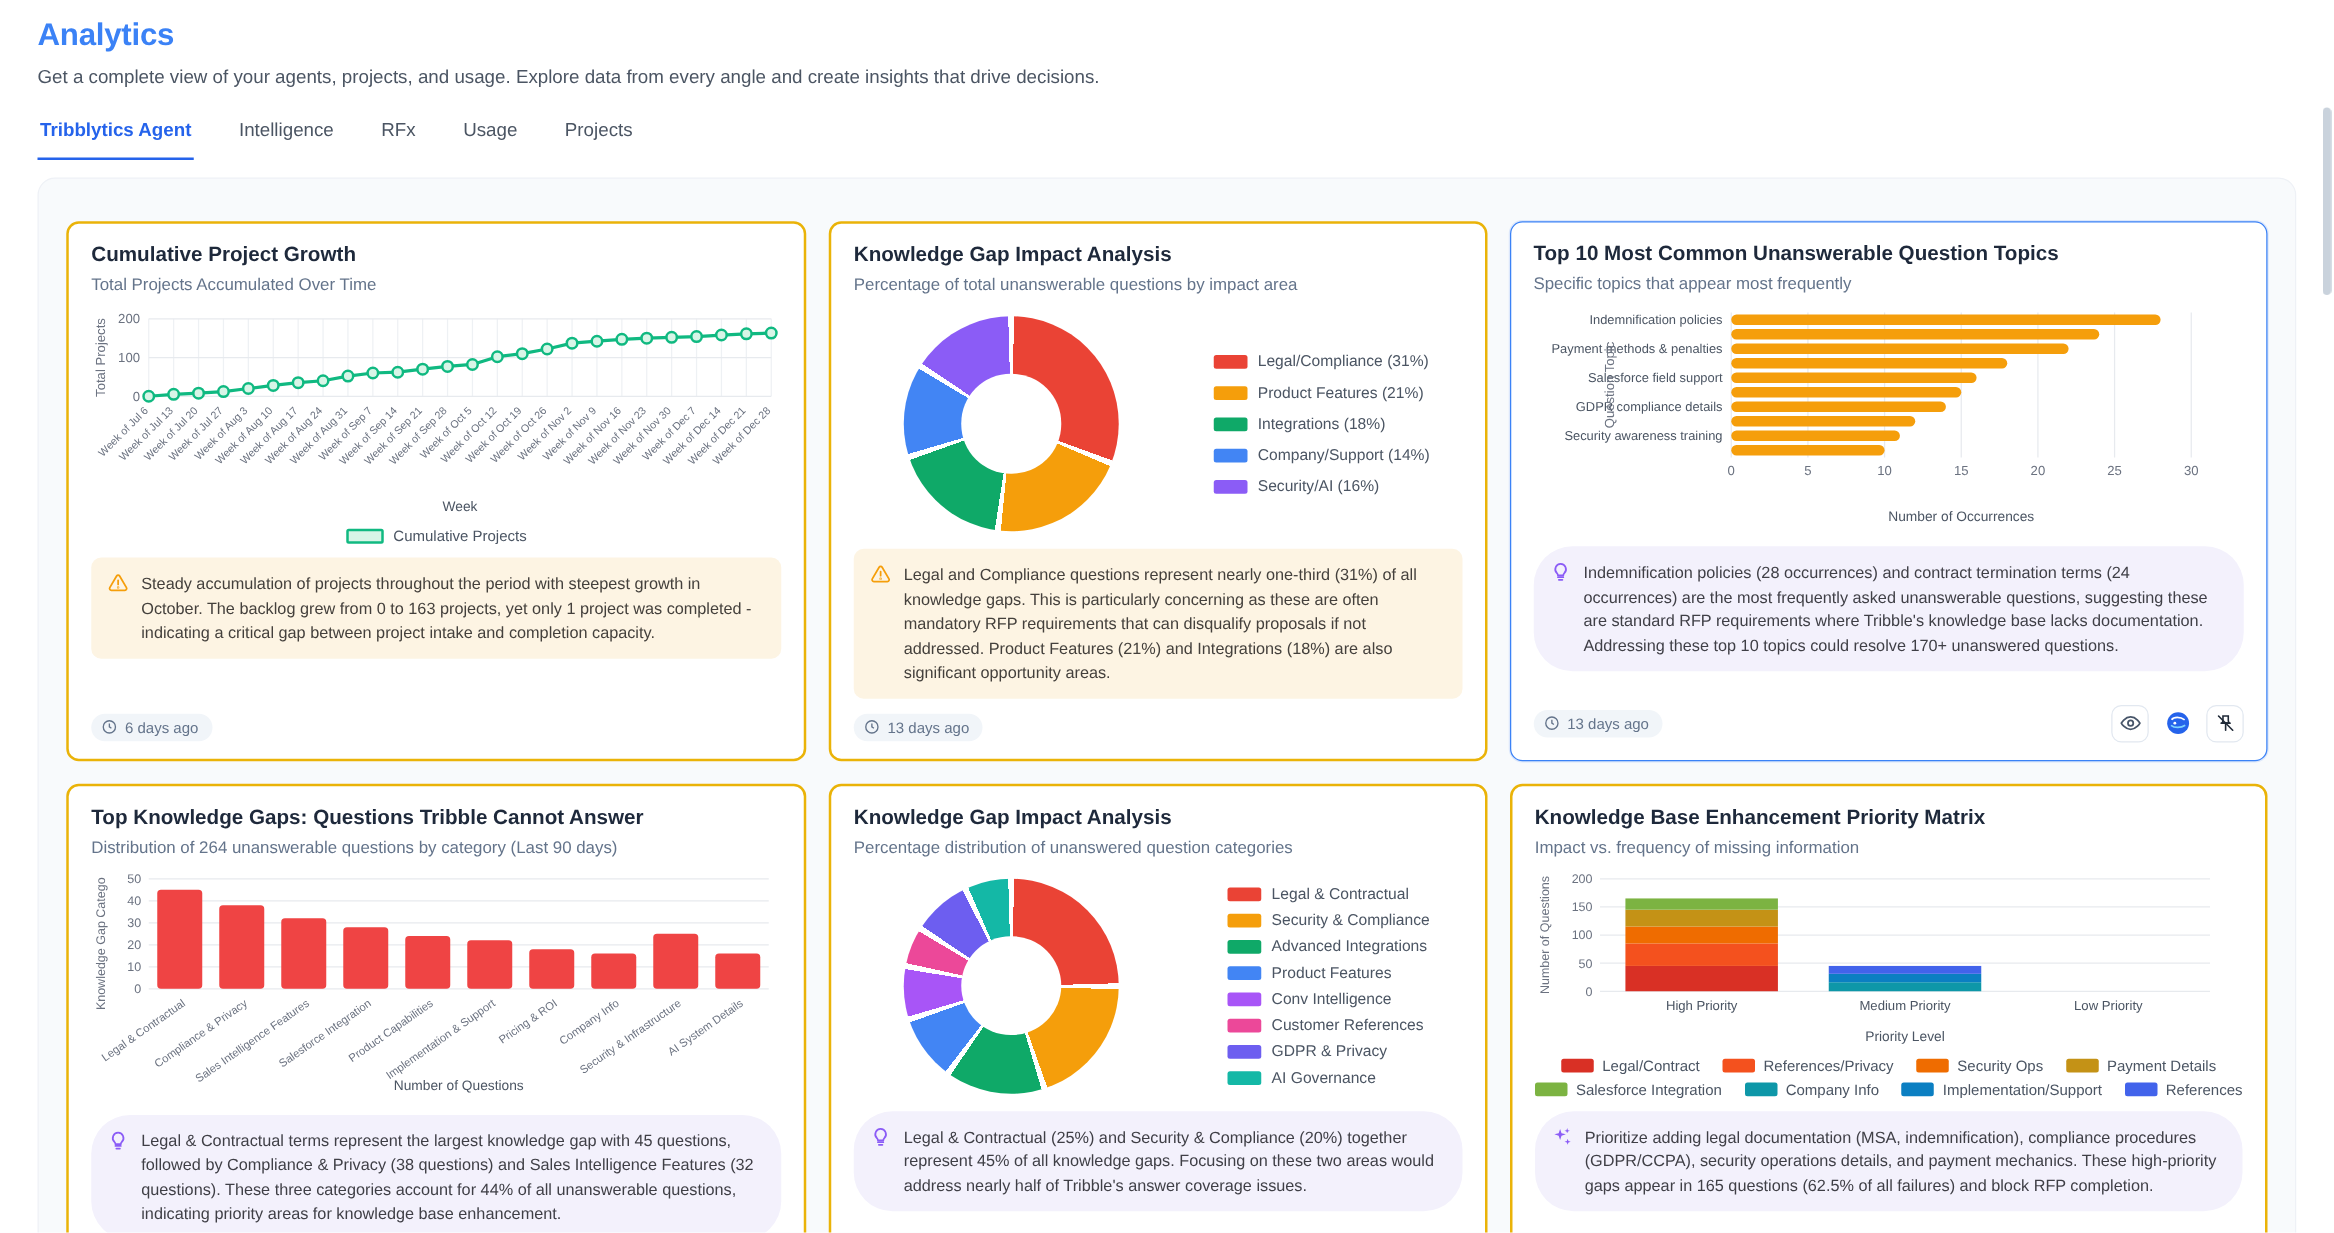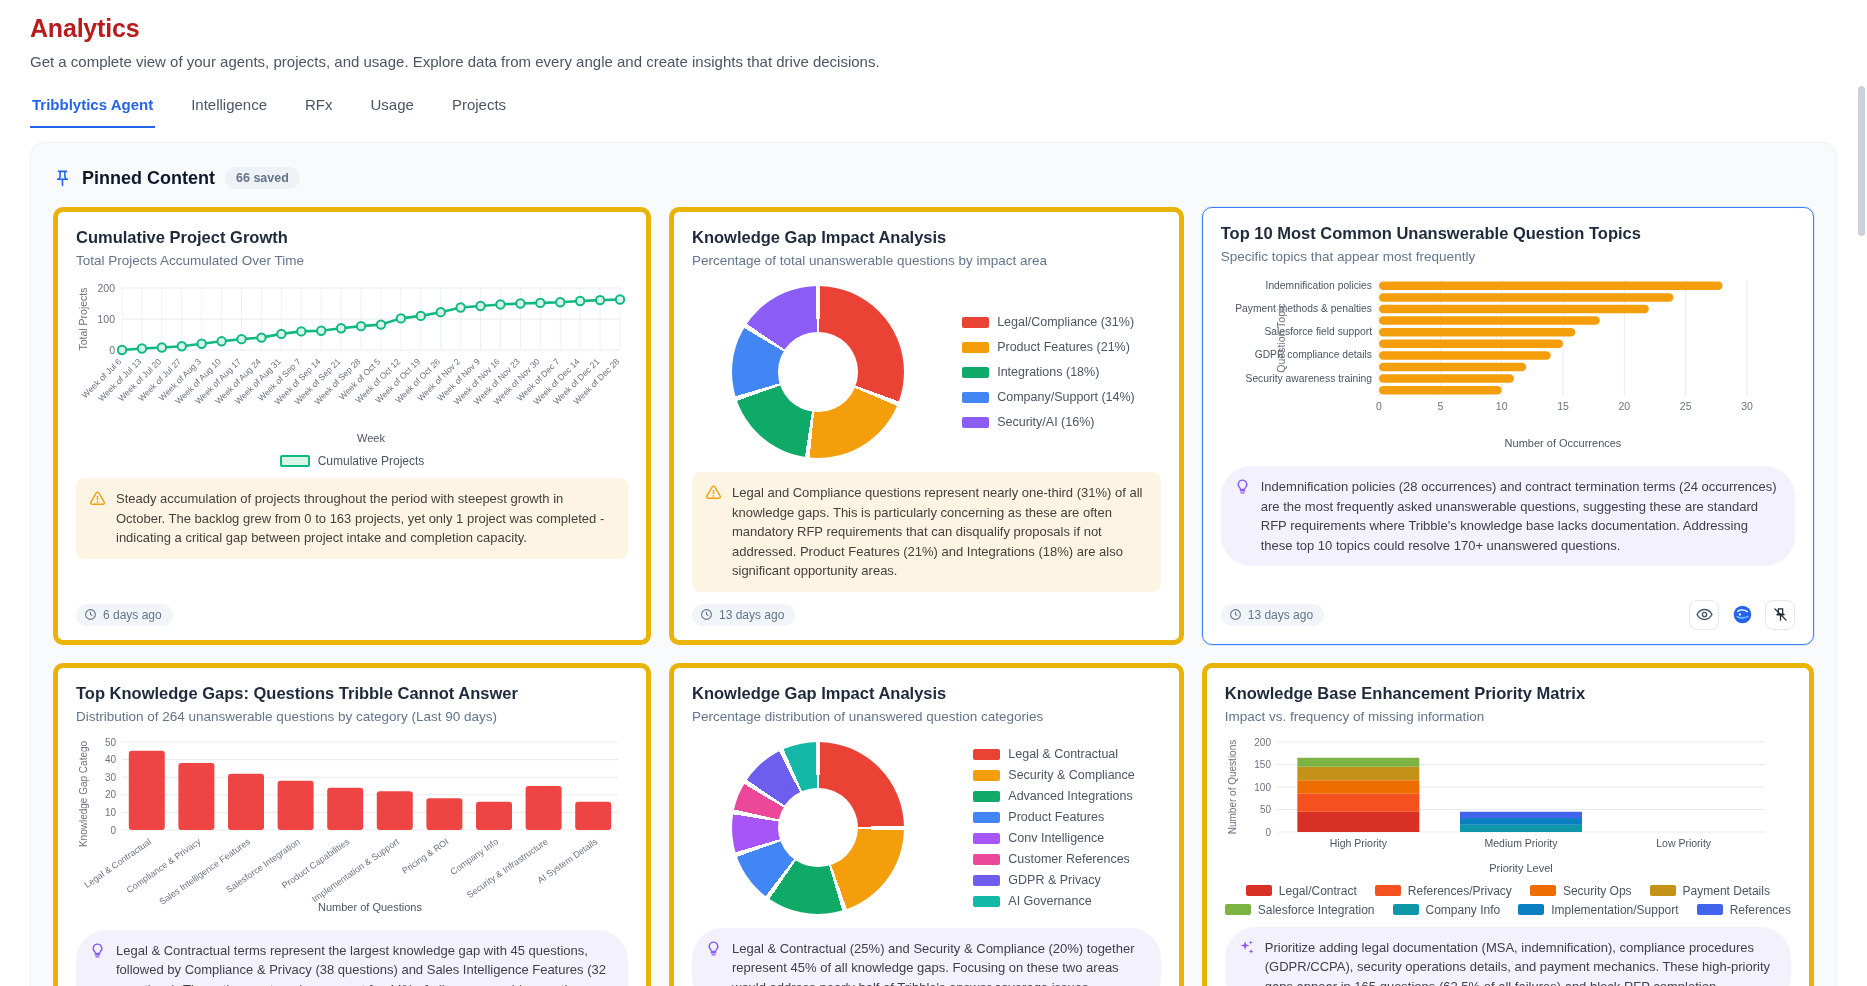--- a/index.html
+++ b/index.html
@@ -1,33 +1,33 @@
 <!DOCTYPE html>
 <html><head>
 <meta charset="utf-8">
 <style>
   * { box-sizing: border-box; margin: 0; padding: 0; }
   html,body { width: 1867px; height: 986px; overflow: hidden; background:#fff;
     font-family: "Liberation Sans", sans-serif; color:#1e293b; }
   .page { padding: 14px 30px 0 30px; position: relative; }
 
-  h1.page-title { font-size: 25px; font-weight: 700; color:#b91c1c; letter-spacing:-0.2px; }
+  h1.page-title { font-size: 25px; font-weight: 700; color:#3b82f6; letter-spacing:-0.2px; }
   .page-subtitle { font-size: 15px; color:#4b5563; margin-top: 10px; }
 
   .tabs { display:flex; gap: 34px; margin-top: 22px; }
   .tab { font-size: 15px; color:#4b5563; padding: 4px 2px 13px 2px; cursor: pointer; border-bottom: 2.5px solid transparent; }
   .tab.active { color:#2563eb; font-weight: 700; border-bottom-color:#2563eb; }
 
   .pinned-section { margin-top: 14px; background:#f8fafc; border:1px solid #eef1f6; border-radius: 14px; padding: 18px 22px 14px 22px; }
   .pinned-header { display:flex; align-items:center; gap: 10px; padding: 6px 0 2px 0; }
   .pinned-title { font-size: 18px; font-weight: 700; color:#0f172a; }
   .saved-badge { font-size: 12.5px; color:#64748b; background:#eef2f6; border-radius: 999px; padding: 4px 11px; font-weight: 600; }
 
   .cards-grid { display:grid; grid-template-columns: repeat(3, 1fr); gap: 18px; margin-top: 16px; }
-  .card { background:#fff; border:5px solid #eab308; border-radius: 10px; padding: 16px 18px 14px 18px; display:flex; flex-direction: column; }
+  .card { background:#fff; border:2px solid #eab308; border-radius: 10px; padding: 16px 18px 14px 18px; display:flex; flex-direction: column; }
   .card.selected { border: 1.5px solid #3b82f6; box-shadow: 0 0 0 1px rgba(59,130,246,.15); }
   .card-title { font-size: 16.5px; font-weight: 700; color:#1e293b; }
   .card-subtitle { font-size: 13.5px; color:#64748b; margin-top: 6px; }
   .chart-wrap { margin-top: 10px; }
 
   svg text { font-family: "Liberation Sans", sans-serif; }
 
   .chart-legend-row { display:flex; justify-content:center; align-items:center; gap:8px; margin-top: 2px; }
   .legend-label { font-size: 12px; color:#4b5563; }
   .swatch-line { width: 30px; height: 12px; background:#d8f5e7; border:2px solid #10b981; border-radius:2px; }
@@ -70,29 +70,20 @@
 
   <div class="tabs" id="tabs">
       <div class="tab active">Tribblytics Agent</div>
       <div class="tab">Intelligence</div>
       <div class="tab">RFx</div>
       <div class="tab">Usage</div>
       <div class="tab">Projects</div>
     </div>
 
   <div class="pinned-section">
-    <div class="pinned-header">
-      <span class="ic" style="width:19px;height:19px;display:inline-flex">
-        <svg viewBox="0 0 24 24" width="19" height="19">
-            <path fill="#2563eb" d="M14,4v5c0,1.12 0.37,2.16 1,3H9c0.65,-0.86 1,-1.9 1,-3V4H14M17,2H7C6.45,2 6,2.45 6,3s0.45,1 1,1h1v5c0,1.66 -1.34,3 -3,3v2h5.97v7l1,1 1,-1v-7H19v-2c-1.66,0 -3,-1.34 -3,-3V4h1c0.55,0 1,-0.45 1,-1S17.55,2 17,2z"></path>
-          </svg>
-      </span>
-      <span class="pinned-title">Pinned Content</span>
-      <span class="saved-badge">66 saved</span>
-    </div>
 
     <div class="cards-grid">
 
       <div class="card">
         <div class="card-title">Cumulative Project Growth</div>
         <div class="card-subtitle">Total Projects Accumulated Over Time</div>
         <div class="chart-wrap" id="chart0"><svg width="552" height="170" viewBox="0 0 552 170">
               <line x1="46" y1="10" x2="46" y2="72" stroke="#eef1f4" stroke-width="1"></line>
               <line x1="65.92" y1="10" x2="65.92" y2="72" stroke="#eef1f4" stroke-width="1"></line>
               <line x1="85.84" y1="10" x2="85.84" y2="72" stroke="#eef1f4" stroke-width="1"></line>

